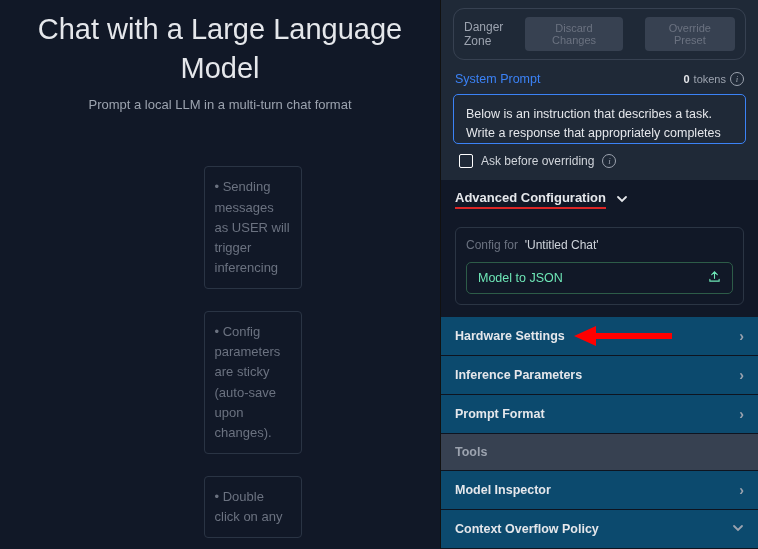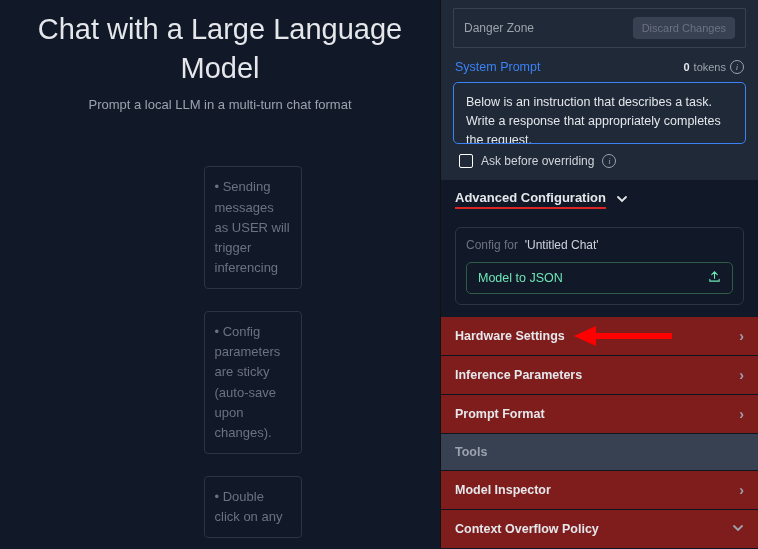--- a/index.html
+++ b/index.html
@@ -55,21 +55,21 @@
   flex: 1;
   background: #1f2937;
   display: flex;
   flex-direction: column;
   border-left: 1px solid #111;
   position: relative;
 }
 .danger-row {
   margin: 8px 12px 12px 12px;
   border: 1px solid #374151;
-  border-radius: 1px;
+  border-radius: 11px;
   padding: 8px 10px;
   display: flex;
   align-items: center;
   gap: 22px;
 }
 .danger-label {
   font-size: 12px;
   color: #9ca3af;
   flex: 1;
 }
@@ -194,21 +194,21 @@
 }
 .row-item {
   display: flex;
   align-items: center;
   justify-content: space-between;
   padding: 11px 14px;
   font-size: 12.5px;
   font-weight: 600;
   color: #e5e7eb;
   border-bottom: 1px solid #0e1420;
-  background: #7f1d1d;
+  background: #0c4a6e;
   cursor: pointer;
   position: relative;
 }
 .row-item.tools {
   background: #374151;
   color: #9ca3af;
 }
 .chev-right {
   color: #9ca3af;
   font-size: 14px;
@@ -232,20 +232,21 @@
     <div class="hint-card">• Config parameters are sticky (auto-save upon changes).</div>
     <div class="hint-card">• Double click on any</div>
   </div>
 </div>
 
 <div class="right-panel">
 
   <div class="danger-row">
     <span class="danger-label">Danger Zone</span>
     <button class="btn-muted">Discard Changes</button>
+    <button class="btn-muted">Override Preset</button>
   </div>
 
   <div class="sys-prompt-header">
     <span class="sys-prompt-label">System Prompt</span>
     <span class="tokens">
       <span class="n">0</span>
       <span>tokens</span>
       <span class="info-icon">i</span>
     </span>
   </div>

